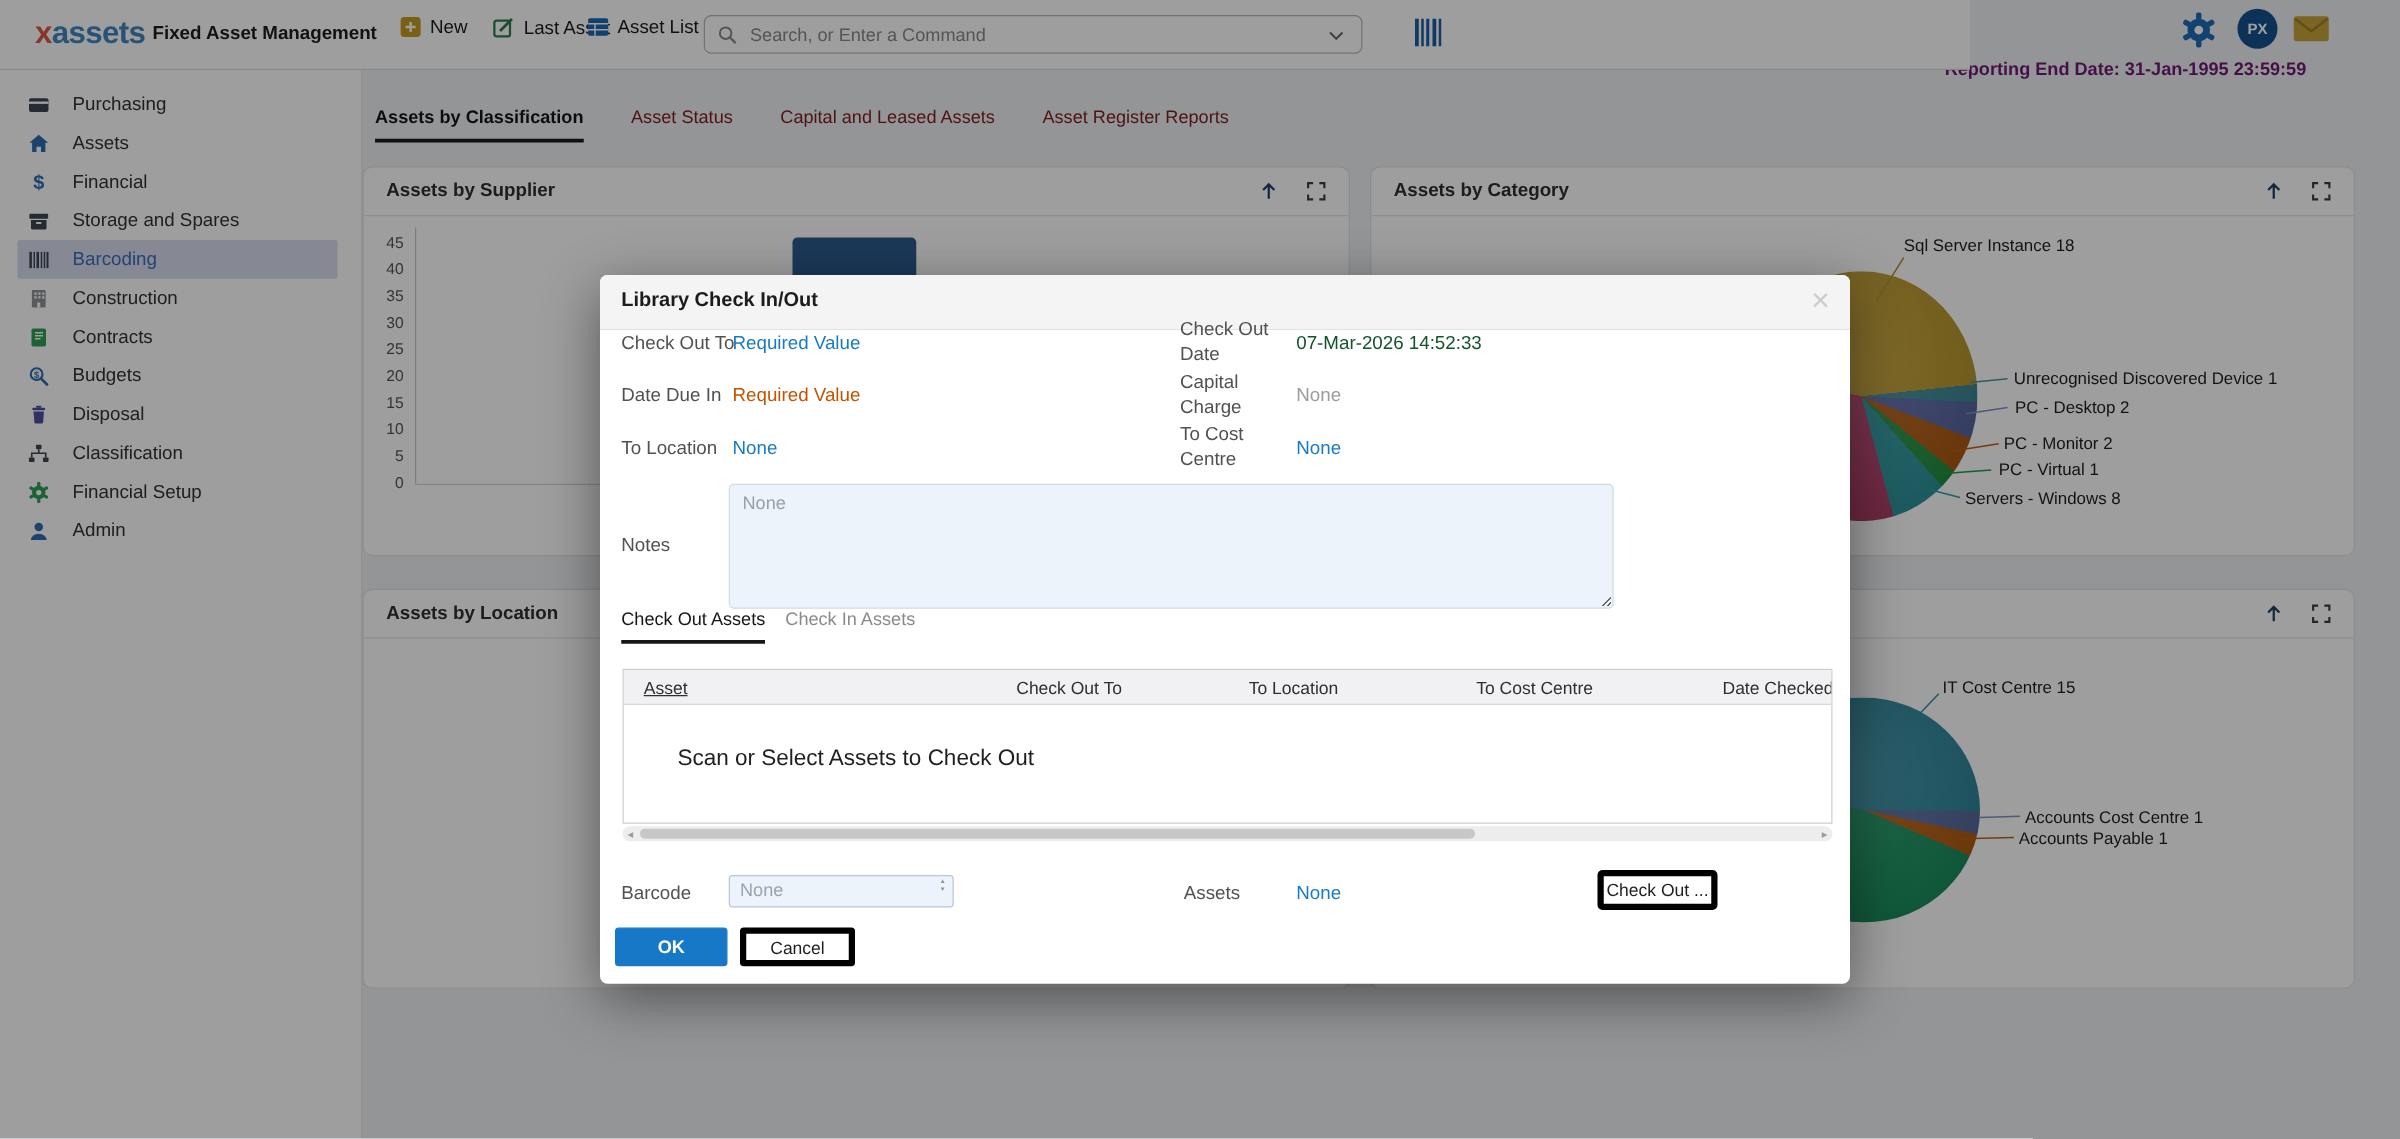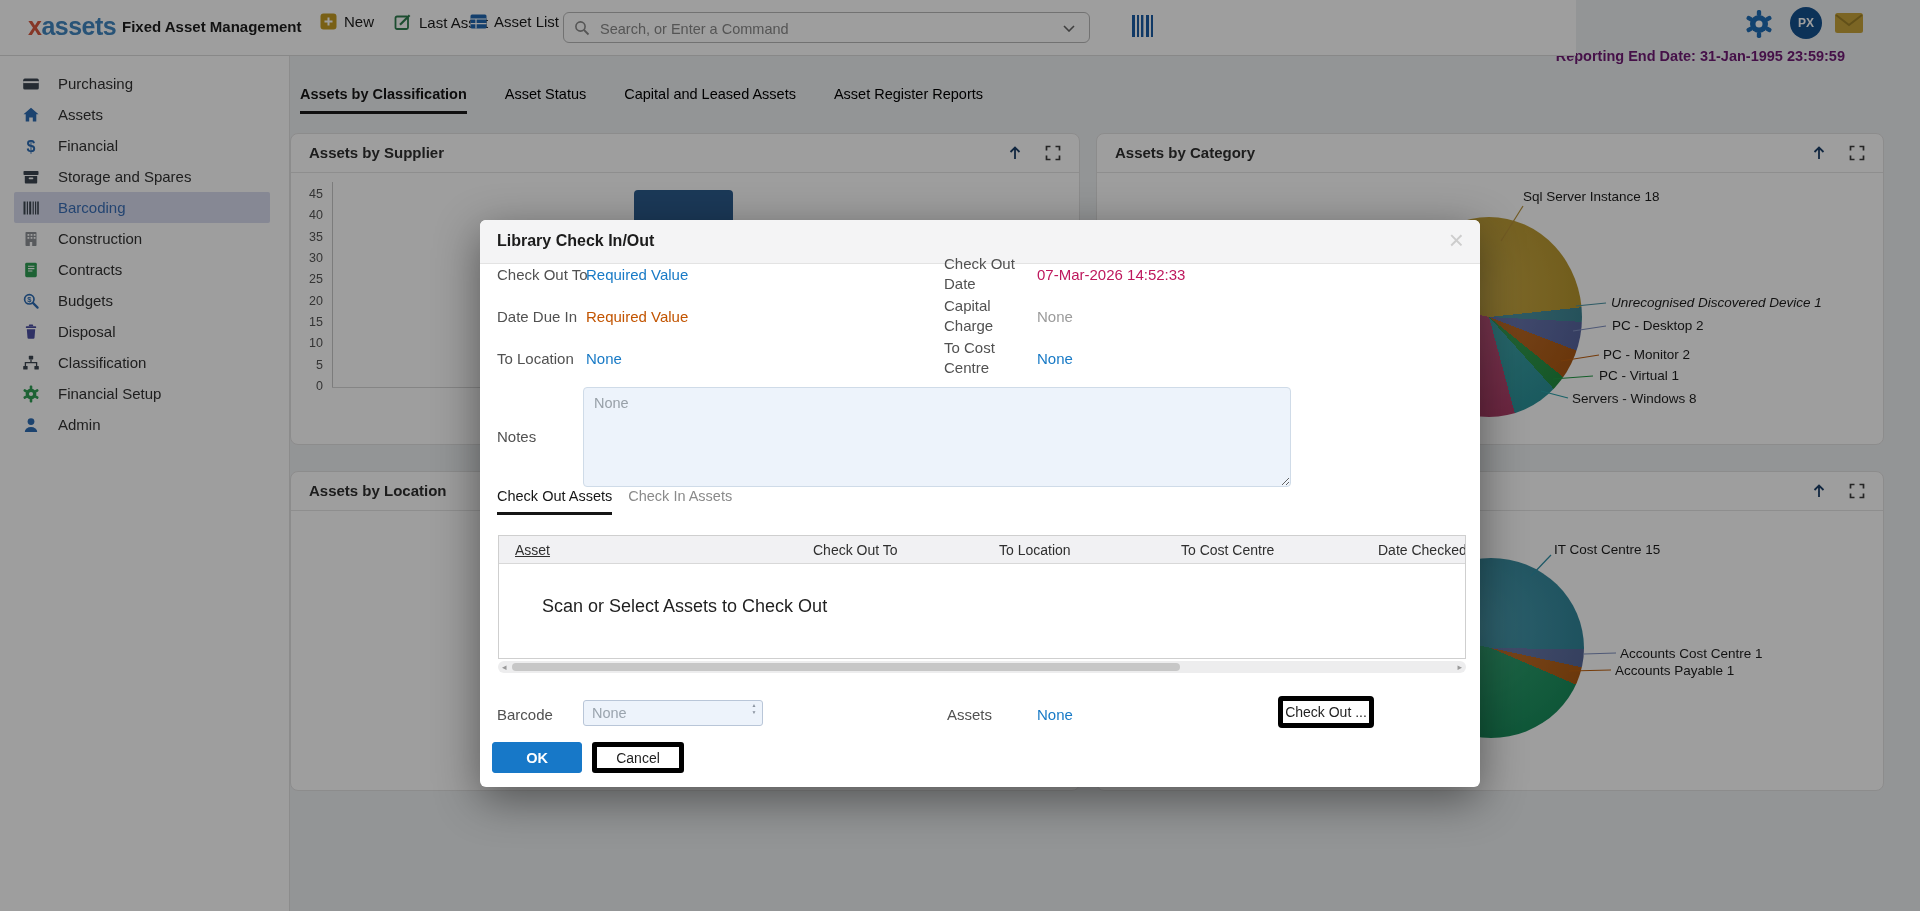--- a/index.html
+++ b/index.html
@@ -19,41 +19,41 @@
   .sidebar{position:absolute;left:0;top:55px;width:289px;height:856px;background:#fff;border-right:1px solid #e2e2e2;z-index:1;}
   .side-item{position:relative;height:31px;display:flex;align-items:center;cursor:pointer;}
   .side-item .sic{width:18px;height:18px;margin-left:22px;flex:0 0 18px;display:flex;}
   .side-item .slabel{margin-left:18px;font-size:15px;color:#333;}
   .side-item.selected{background:#d9dcef;border-radius:2px;margin-left:14px;margin-right:19px;}
   .side-item.selected .sic{margin-left:8px;}
   .side-item.selected .slabel{color:#3a6fb7;}
   
   .reporting{position:absolute;left:1200px;top:48px;width:645px;text-align:right;font-size:14.5px;font-weight:600;color:#701a75;}
   .tabs{position:absolute;left:300px;top:86px;display:flex;gap:38px;}
-  .tab{font-size:14.5px;color:#000000;padding-bottom:9px;cursor:pointer;}
+  .tab{font-size:14.5px;color:#7f1d1d;padding-bottom:9px;cursor:pointer;}
   .tab.active{color:#161616;font-weight:600;border-bottom:3px solid #1a1a1a;}
   .panel{position:absolute;background:#fff;border:1px solid #e3e3e3;border-radius:8px;box-sizing:border-box;}
   .panel-hd{position:absolute;left:0;top:0;right:0;height:38px;border-bottom:1px solid #e6e6e6;padding-left:12px;}
   .panel-title{position:absolute;left:18px;top:10px;font-size:15px;font-weight:600;color:#2f2f2f;}
   .p-ic{position:absolute;top:11px;width:16px;height:16px;cursor:pointer;}
   .ytick{position:absolute;width:30px;text-align:right;font-size:12.5px;color:#555;}
   .pie{position:absolute;border-radius:50%;}
   .pie-label{position:absolute;font-size:13.5px;color:#1e1e1e;white-space:nowrap;}
   
   .backdrop{position:absolute;left:0;top:0;width:1920px;height:911px;background:rgba(0,0,0,0.38);z-index:20;}
   .modal{position:absolute;left:480px;top:220px;width:1000px;height:567px;background:#fff;border-radius:6px;box-shadow:0 12px 45px rgba(0,0,0,0.45);z-index:30;}
   .modal-hd{position:absolute;left:0;top:0;width:100%;height:44px;background:#f4f4f5;border-bottom:1px solid #e3e3e3;border-radius:6px 6px 0 0;box-sizing:border-box;}
   .modal-title{position:absolute;left:17px;top:12px;font-size:16px;font-weight:600;color:#1c1c1c;}
   .modal-close{position:absolute;right:16px;top:5px;font-size:26px;color:#cdcdcd;cursor:pointer;line-height:30px;}
   .flabel{position:absolute;font-size:15px;color:#515151;line-height:20px;}
   .fvalue{position:absolute;font-size:15px;line-height:20px;}
   .link{color:#187ac6;cursor:pointer;}
   .req{color:#c25400;}
   .dim{color:#9b9b9b;}
-  .dark{color:#be185d;}
+  .dark{color:#14532d;}
   .notes-ta{position:absolute;left:103px;top:167px;width:708px;height:100px;box-sizing:border-box;background:#edf3fb;border:1px solid #cfdbe8;border-radius:4px;font-family:"Liberation Sans",sans-serif;font-size:14.5px;color:#333;padding:7px 10px;resize:both;}
   .notes-ta::placeholder{color:#98a0a8;}
   .mtabs{position:absolute;left:17px;top:268px;display:flex;gap:16px;}
   .mtab{font-size:14.5px;color:#8a8a8a;padding-bottom:8px;cursor:pointer;}
   .mtab.active{color:#161616;border-bottom:3px solid #161616;}
   .gtable{position:absolute;left:18px;top:315px;width:968px;height:124px;border:1px solid #cfcfcf;box-sizing:border-box;overflow:hidden;background:#fff;}
   .gthead{position:absolute;left:0;top:0;width:100%;height:28px;background:#f1f1f3;border-bottom:1px solid #d8d8d8;box-sizing:border-box;}
   .gth{position:absolute;top:6px;font-size:14px;color:#2f2f2f;white-space:nowrap;}
   .gempty{position:absolute;left:43px;top:60px;font-size:18px;color:#1f1f1f;}
   .hscroll{position:absolute;left:18px;top:441px;width:968px;height:12px;background:#ededee;border-radius:6px;}
@@ -354,21 +354,21 @@
     <div class="pie" style="left: 299px; top: 83px; width: 186px; height: 200px; background-image: radial-gradient(at 42% 38%, rgba(255, 255, 255, 0.15), rgba(0, 0, 0, 0.12) 88%), conic-gradient(from 282deg, rgb(200, 162, 43) 0deg, rgb(200, 162, 43) 162deg, rgb(61, 143, 160) 162deg, rgb(61, 143, 160) 171deg, rgb(92, 108, 174) 171deg, rgb(92, 108, 174) 189deg, rgb(189, 95, 16) 189deg, rgb(189, 95, 16) 207deg, rgb(34, 154, 68) 207deg, rgb(34, 154, 68) 216deg, rgb(43, 160, 168) 216deg, rgb(43, 160, 168) 243deg, rgb(191, 64, 112) 243deg, rgb(191, 64, 112) 360deg);"></div>
     <svg class="abs" style="left:0;top:0;" width="788" height="312">
       <path d="M404 107 L426 72" stroke="#b8923a" stroke-width="1.2" fill="none"></path>
       <path d="M479 172 L509 169" stroke="#4a93a3" stroke-width="1.2" fill="none"></path>
       <path d="M476 197 L509 192" stroke="#8090c0" stroke-width="1.2" fill="none"></path>
       <path d="M464 227 L502 221" stroke="#bd5f10" stroke-width="1.2" fill="none"></path>
       <path d="M456 245 L496 242" stroke="#229a44" stroke-width="1.2" fill="none"></path>
       <path d="M444 257 L471 264" stroke="#2ba0a8" stroke-width="1.2" fill="none"></path>
     </svg>
     <div class="pie-label" style="left:426px;top:55px;">Sql Server Instance 18</div>
-    <div class="pie-label" style="left:514px;top:161px;font-style:italic;">Unrecognised Discovered Device 1</div>
+    <div class="pie-label" style="left:514px;top:161px;">Unrecognised Discovered Device 1</div>
     <div class="pie-label" style="left:515px;top:184px;">PC - Desktop 2</div>
     <div class="pie-label" style="left:506px;top:213px;">PC - Monitor 2</div>
     <div class="pie-label" style="left:502px;top:234px;">PC - Virtual 1</div>
     <div class="pie-label" style="left:475px;top:257px;">Servers - Windows 8</div>
   </div>
 
   <div class="panel" style="left:290px;top:471px;width:790px;height:320px;">
     <div class="panel-hd">
       <div class="panel-title">Assets by Location</div>
       <span class="p-ic" style="right:56px;">

